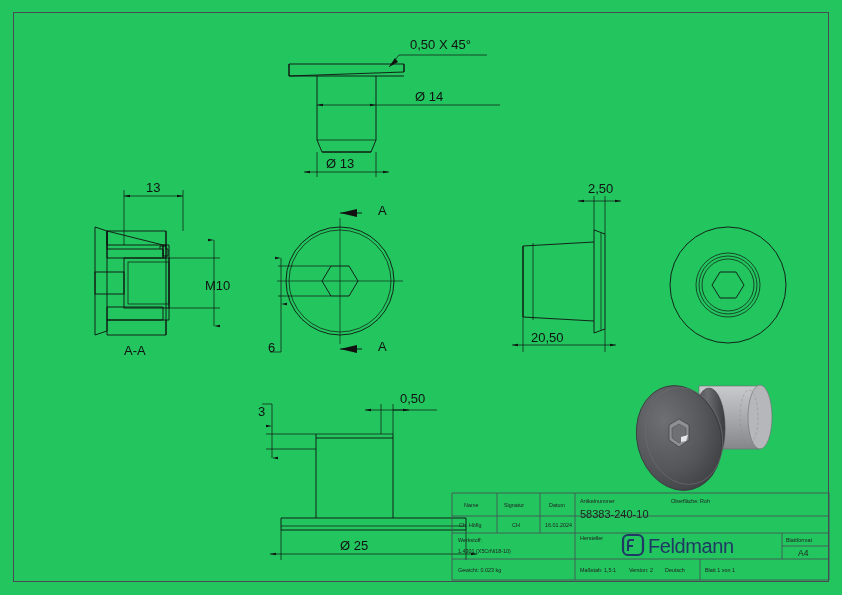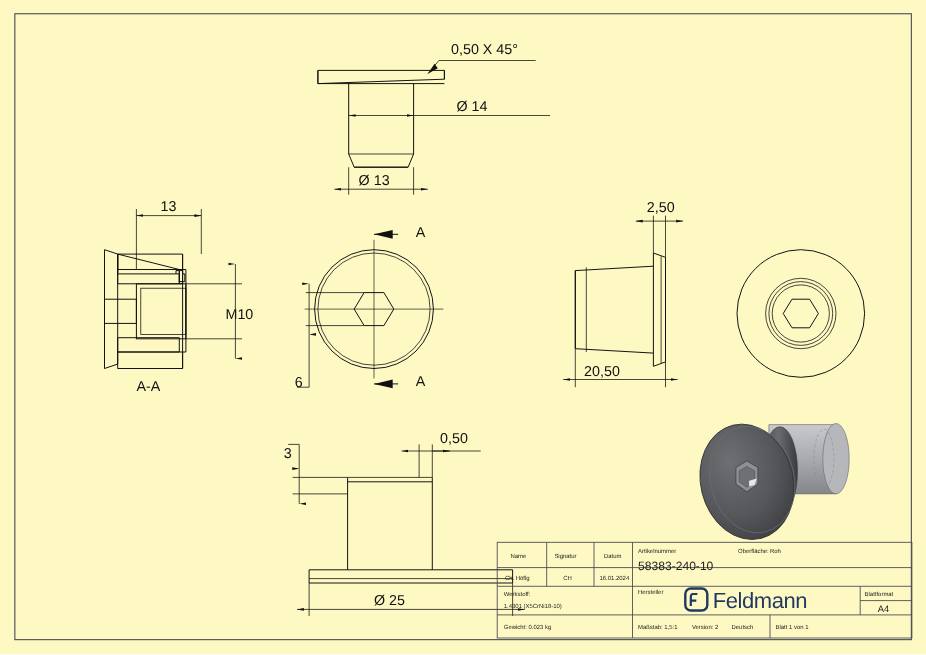--- a/index.html
+++ b/index.html
@@ -5,21 +5,21 @@
   html, body {
     margin: 0;
     padding: 0;
     background: #ffffff;
     font-family: "Liberation Sans", sans-serif;
   }
   #page {
     position: relative;
     width: 842px;
     height: 595px;
-    background: #fef9c3;
+    background: #22c55e;
     overflow: hidden;
   }
   #frame {
     position: absolute;
     left: 13px;
     top: 12px;
     width: 816px;
     height: 570px;
     border: 1px solid #4a4a55;
     box-sizing: border-box;

